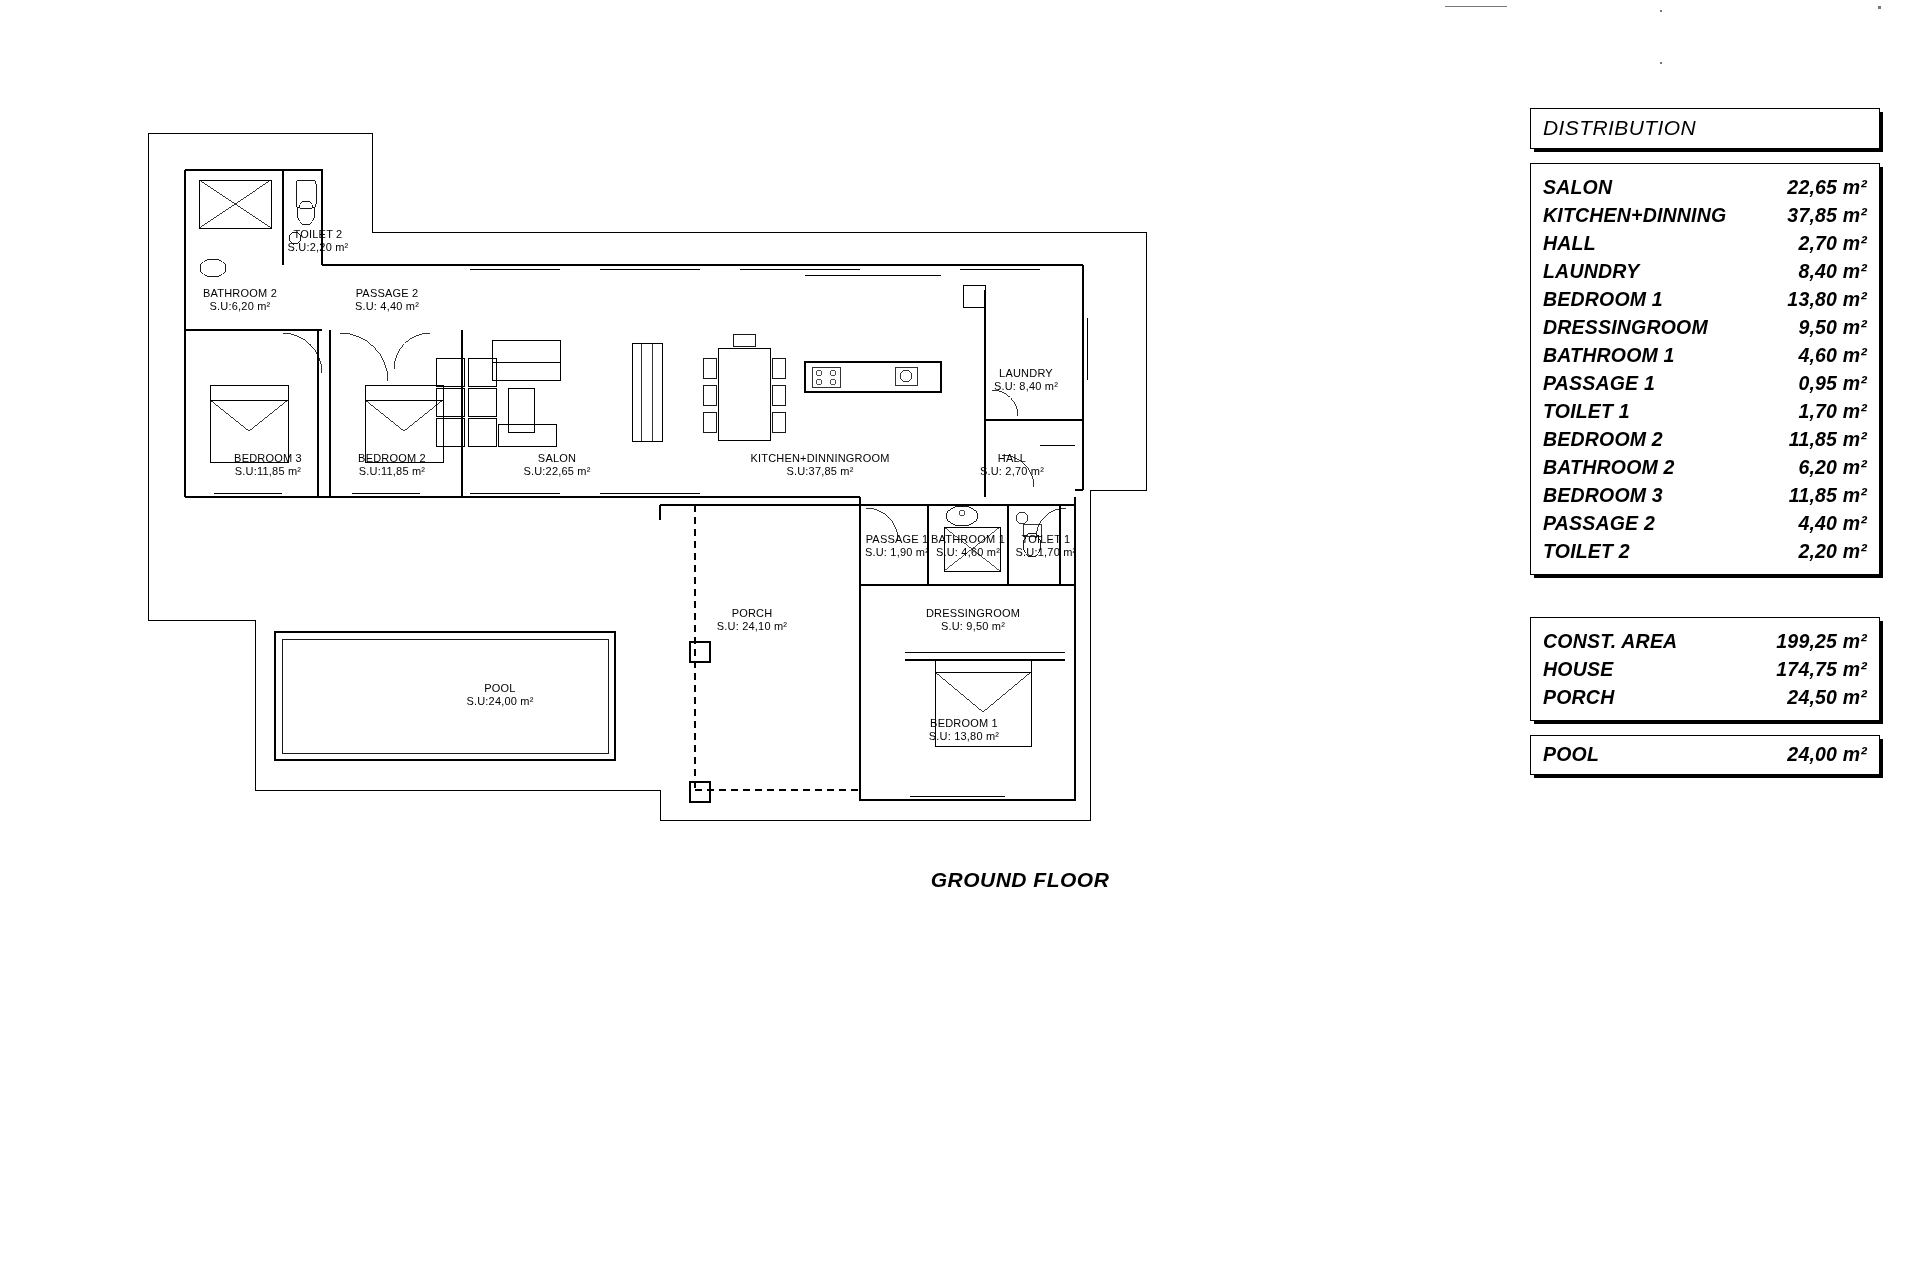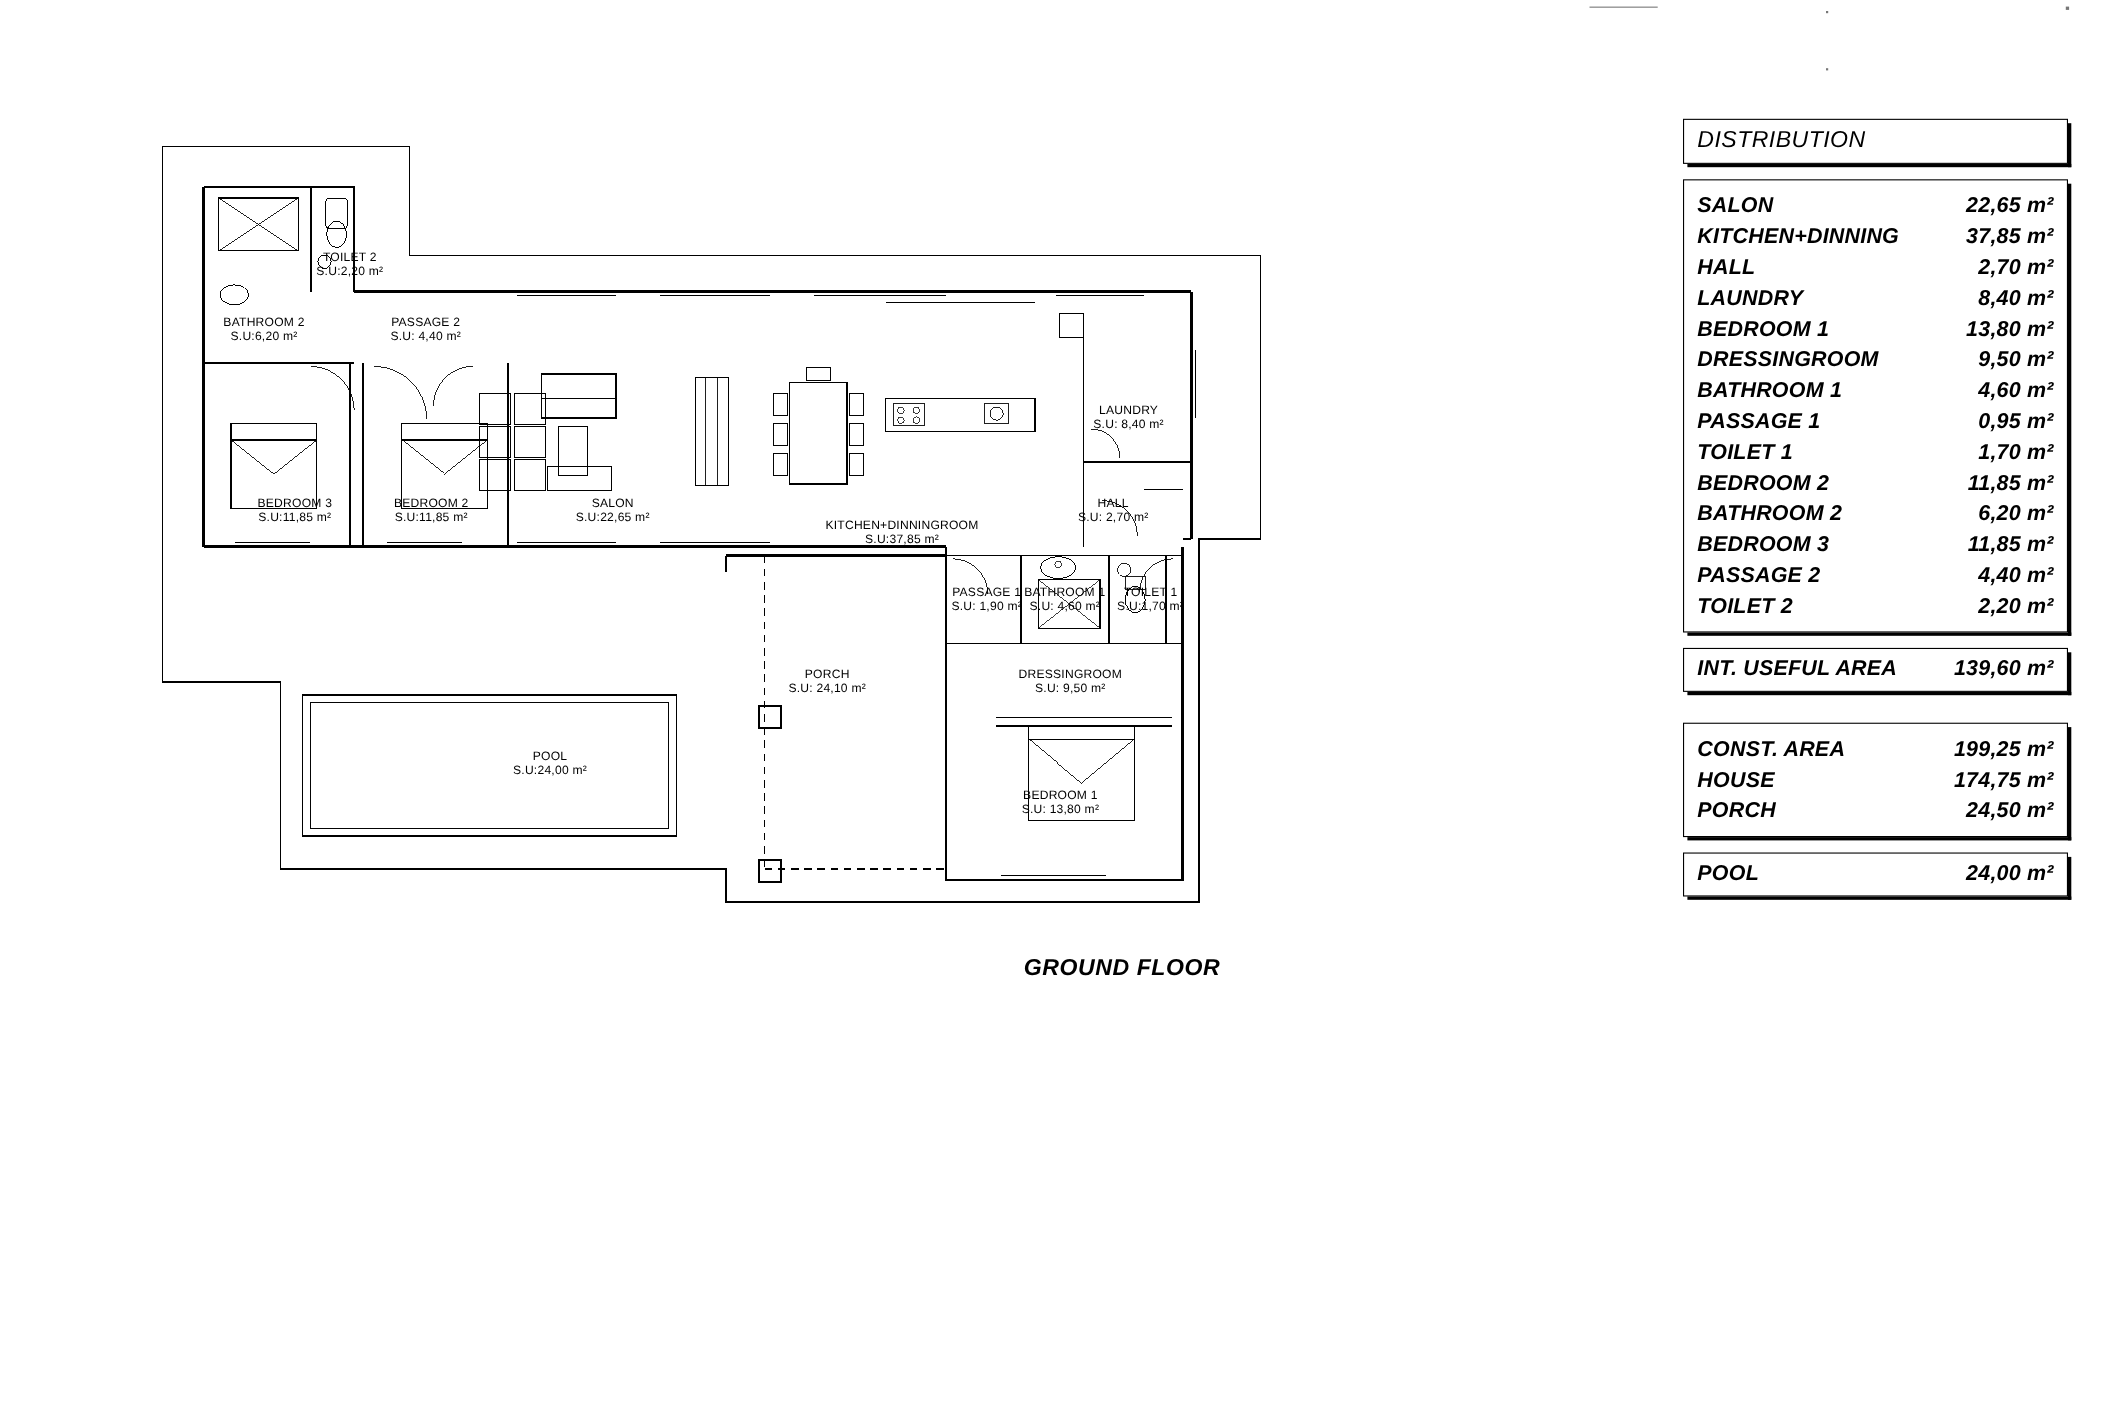--- a/index.html
+++ b/index.html
@@ -316,21 +316,21 @@
       <span class="su">S.U:11,85 m²</span>
     </div>
     <div class="room-label" style="left:392px; top:465px;">
       <span class="nm">BEDROOM 2</span>
       <span class="su">S.U:11,85 m²</span>
     </div>
     <div class="room-label" style="left:557px; top:465px;">
       <span class="nm">SALON</span>
       <span class="su">S.U:22,65 m²</span>
     </div>
-    <div class="room-label" style="left:820px; top:465px;margin-top:20px;">
+    <div class="room-label" style="left:820px; top:465px;">
       <span class="nm">KITCHEN+DINNINGROOM</span>
       <span class="su">S.U:37,85 m²</span>
     </div>
     <div class="room-label" style="left:1026px; top:380px;">
       <span class="nm">LAUNDRY</span>
       <span class="su">S.U: 8,40 m²</span>
     </div>
     <div class="room-label" style="left:1012px; top:465px;">
       <span class="nm">HALL</span>
       <span class="su">S.U: 2,70 m²</span>
@@ -431,26 +431,20 @@
         </div>
         <div class="lg-row">
           <span class="lbl">TOILET 2</span>
           <span class="val">2,20 m²</span>
         </div>
       </div>
     </div>
 
     <div class="lg-gap"></div>
 
-    <div class="lg-box">
-      <div class="lg-single">
-        <span class="lbl">INT. USEFUL AREA</span>
-        <span class="val">139,60 m²</span>
-      </div>
-    </div>
 
     <div class="lg-gap"></div>
 
 
     <div class="lg-gap"></div>
 
     <div class="lg-box">
       <div class="lg-rows">
         <div class="lg-row">
           <span class="lbl">CONST. AREA</span>

